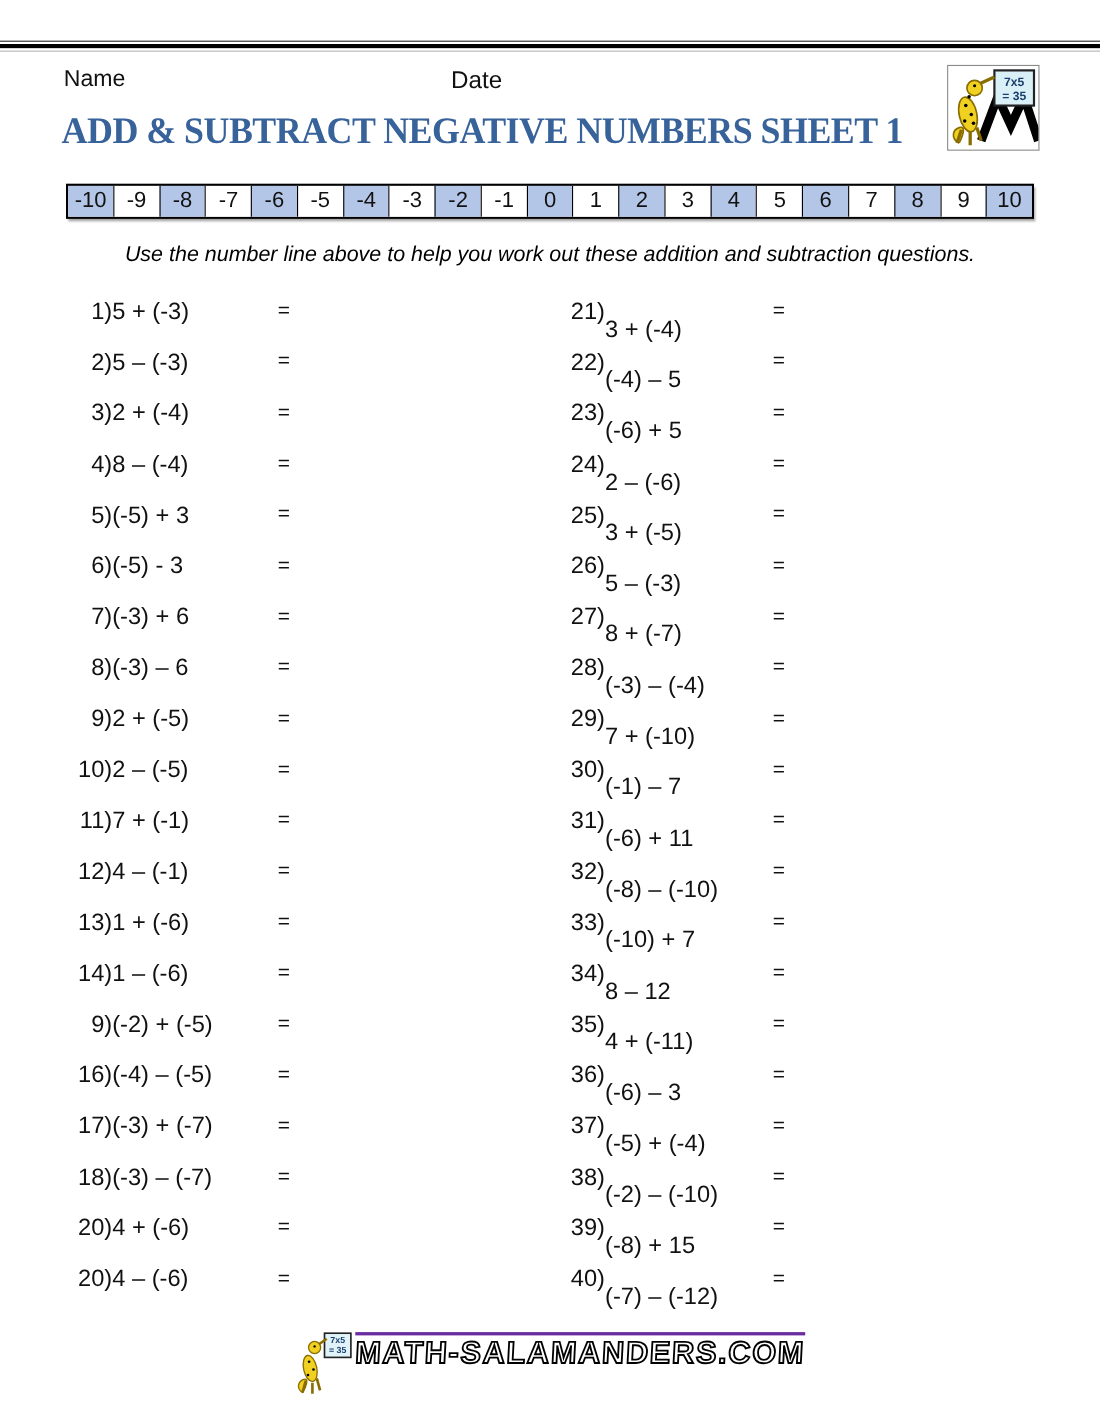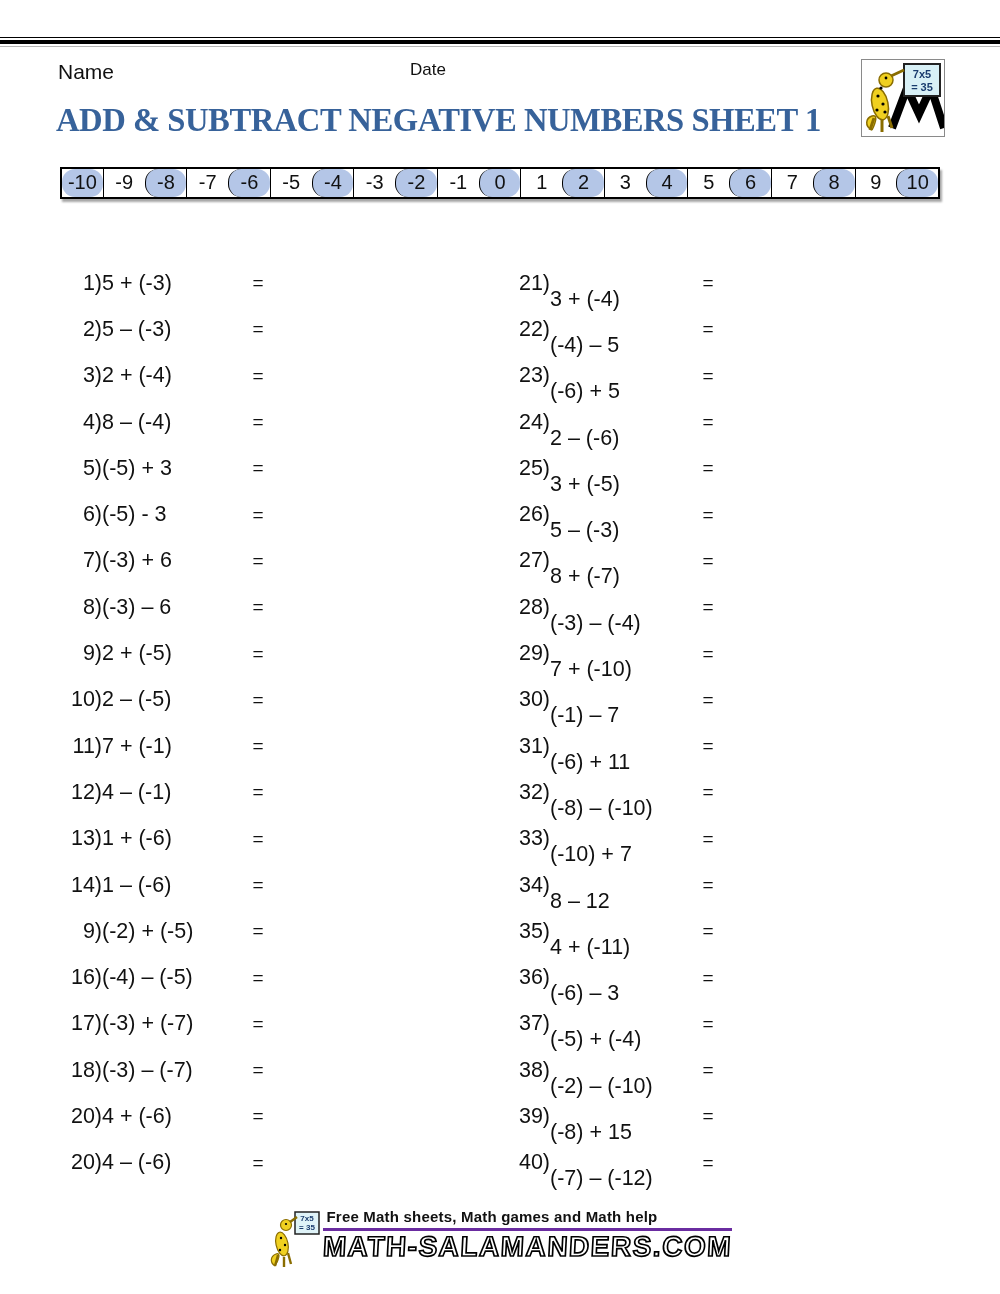--- a/index.html
+++ b/index.html
@@ -11,21 +11,21 @@
 
   
   .top-rule { position:absolute; left:0; top:37px; width:100%; }
   .tr1 { height:1px; background:#000; }
   .tr2 { height:2px; background:#fff; }
   .tr3 { height:4px; background:#000; }
   .tr4 { height:2px; background:#fff; }
   .tr5 { height:1px; background:#b5b5b5; }
 
   .name-label { position:absolute; left:58px; top:60px; font-size:21px; }
-  .date-label { position:absolute; left:410px; top:60px; font-size:17px; }
+  .date-label { position:absolute; left:410px; top:60px; font-size:22px; }
 
   
   .logo-box {
     position:absolute; left:861px; top:59px; width:84px; height:78px;
     border:1px solid #8a8a8a; background:#fff;
   }
 
   .title {
     position:absolute; left:56px; top:101px; width:760px;
     font-family:"Liberation Serif", serif; font-weight:bold; font-size:34px;
@@ -37,21 +37,21 @@
   .number-line {
     position:absolute; left:60px; top:167px; width:880px; height:32px;
     display:flex; border:2px solid #000; background:#fff;
     box-shadow:2px 3px 2px rgba(0,0,0,0.35);
   }
   .nl-cell {
     flex:1; text-align:center; font-size:20px; line-height:27px;
     background:#fff; border-left:1px solid #000; color:#111;
   }
   .nl-cell:first-child { border-left:none; }
-  .nl-cell.blue { background:#b4c6e7;border-radius:13px; }
+  .nl-cell.blue { background:#b4c6e7; }
 
   .instruction {
     position:absolute; left:0; top:220px; width:100%; text-align:center;
     font-style:italic; font-size:19.5px; color:#000;
   }
 
   
   .questions-left  { position:absolute; left:48px;  top:260px; }
   .questions-right { position:absolute; left:492px; top:260px; }
   .q-row { display:flex; align-items:center; height:46.3px; font-size:21.5px; }
@@ -139,20 +139,21 @@
       <div class="nl-cell">3</div>
       <div class="nl-cell blue">4</div>
       <div class="nl-cell">5</div>
       <div class="nl-cell blue">6</div>
       <div class="nl-cell">7</div>
       <div class="nl-cell blue">8</div>
       <div class="nl-cell">9</div>
       <div class="nl-cell blue">10</div>
     </div>
 
+  <div class="instruction">Use the number line above to help you work out these addition and subtraction questions.</div>
 
   <div class="questions-left">
       <div class="q-row">
         <span class="q-num">1)</span>
         <span class="q-expr">5 + (-3)</span>
         <span class="q-eq">=</span>
       </div>
       <div class="q-row">
         <span class="q-num">2)</span>
         <span class="q-expr">5 – (-3)</span>
@@ -367,19 +368,18 @@
           <line x1="15" y1="47" x2="15" y2="57" stroke="#8a6d00" stroke-width="2.4"></line>
           <line x1="19" y1="43" x2="22" y2="54" stroke="#8a6d00" stroke-width="2.4"></line>
           <circle cx="12" cy="28" r="1.2" fill="#000"></circle>
             <circle cx="16" cy="35" r="1.2" fill="#000"></circle>
           <circle cx="11" cy="40" r="1.2" fill="#000"></circle>
             <circle cx="17" cy="14" r="1.1" fill="#000"></circle>
         </g>
       </svg>
     </div>
     <div class="footer-text">
-      <div class="tagline">Free Math sheets, Math games and Math help</div>
       <div class="purple-rule"></div>
       <div class="wordmark">MATH-SALAMANDERS.COM</div>
     </div>
   </div>
 
 </div>
 
 </body></html>

